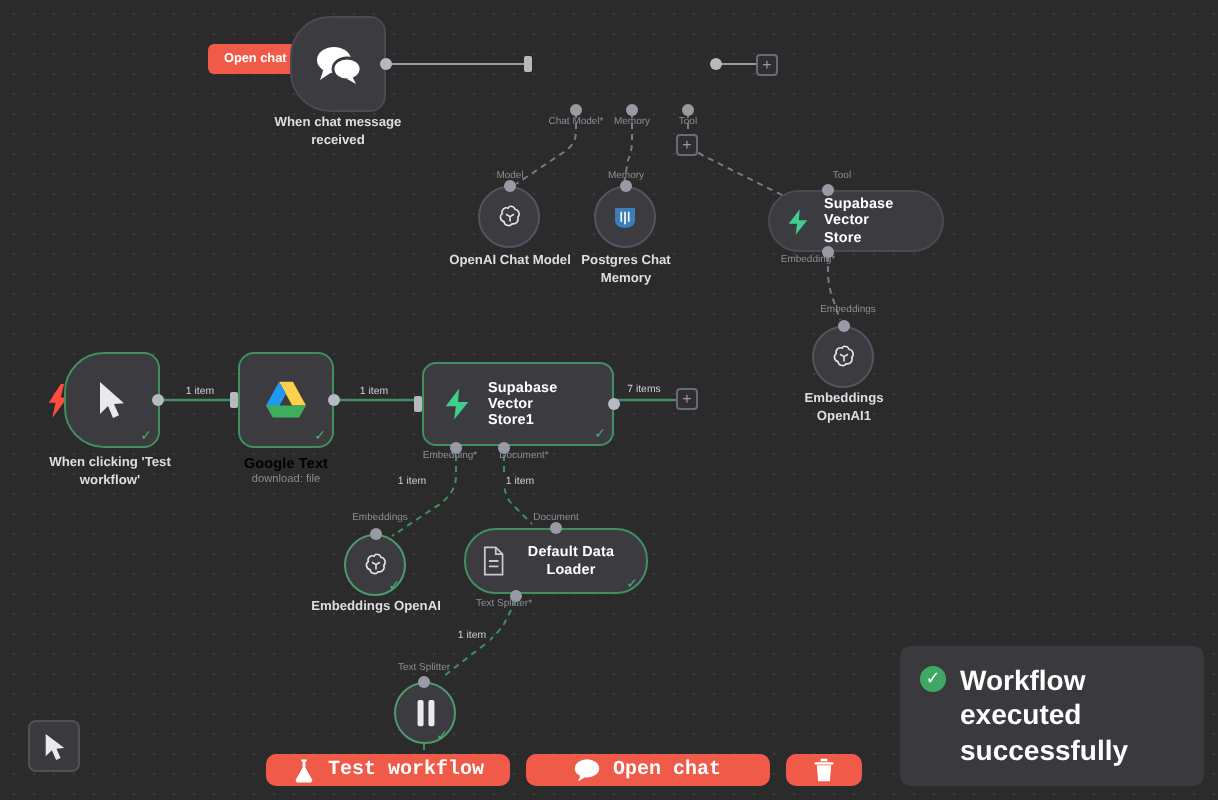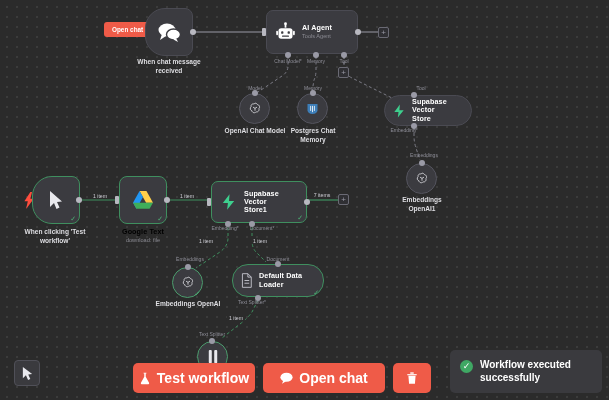--- a/index.html
+++ b/index.html
@@ -89,36 +89,36 @@
     font-size: 6.4px; font-weight: bold; border-radius: 3px;
     padding: 4px 8px;
   }
 
   #bottom-bar {
     position: absolute; left: 133px; bottom: 7px;
     display: flex; gap: 8px; align-items: center;
   }
   .btn {
     background: #ef5b48; color: #fff; border: none; border-radius: 5px;
-    font-family: Liberation Sans, sans-serif;
-    font-size: 14px; font-weight: bold;
+    font-family: Liberation Mono, monospace;
+    font-size: 10px; font-weight: bold;
     display: flex; align-items: center; justify-content: center; gap: 6px;
-    height: 30px; cursor: pointer;
+    height: 16px; cursor: pointer;
   }
   .btn-test { width: 122px; }
   .btn-chat { width: 122px; }
   .btn-del  { width: 38px; }
 
   #toast {
     position: absolute; right: 7px; bottom: 7px;
     background: #3a3a3e; border-radius: 5px;
     width: 152px; padding: 9px 10px;
     display: flex; gap: 7px; align-items: flex-start;
   }
-  #toast .t-text { color: #fff; font-size: 10px; font-weight: bold; line-height: 1.25; }
+  #toast .t-text { color: #fff; font-size: 14px; font-weight: bold; line-height: 1.25; }
   .ok-circle {
     width: 13px; height: 13px; border-radius: 50%; background: #3fa864;
     color: #fff; font-size: 9px; line-height: 13px; text-align: center;
     flex: none; margin-top: 1px;
   }
 
   #cursor-tool {
     position: absolute; left: 14px; bottom: 14px;
     width: 26px; height: 26px; border-radius: 4px;
     background: #3a3a3e; border: 1px solid #505058;
@@ -167,38 +167,20 @@
         <ellipse cx="11" cy="8" rx="8.5" ry="6.5" fill="#fff"></ellipse>
         <path d="M6 12 L4 18 L10 14 Z" fill="#fff"></path>
         <ellipse cx="17.5" cy="12.5" rx="7" ry="5.5" fill="#fff" stroke="#3b3b40" stroke-width="1.4"></ellipse>
         <path d="M20 16 L22 20 L17.5 17.5 Z" fill="#fff"></path>
       </svg>
     </span>
   </div>
   <div class="port" style="left:190px; top:29px;"></div>
   <div class="node-label" style="left:169px; top:58px;">When chat message<br>received</div>
 
-  <div class="node" style="left:266px; top:10px; width:92px; height:44px; padding:0 8px; gap:6px;">
-    <span>
-      <svg class="ic" width="21" height="21" viewBox="0 0 24 24">
-        <rect x="4" y="7" width="16" height="12" rx="3" fill="#fff"></rect>
-        <rect x="11" y="2.5" width="2" height="4" fill="#fff"></rect>
-        <circle cx="12" cy="2" r="1.6" fill="#fff"></circle>
-        <rect x="7" y="10.5" width="2.6" height="3" rx="1" fill="#3b3b40"></rect>
-        <rect x="14.4" y="10.5" width="2.6" height="3" rx="1" fill="#3b3b40"></rect>
-        <rect x="8" y="15.4" width="8" height="1.5" rx=".7" fill="#3b3b40"></rect>
-        <rect x="1.4" y="10" width="2" height="5" rx="1" fill="#fff"></rect>
-        <rect x="20.6" y="10" width="2" height="5" rx="1" fill="#fff"></rect>
-      </svg>
-    </span>
-    <div>
-      <div class="node-title">AI Agent</div>
-      <div class="node-sub">Tools Agent</div>
-    </div>
-  </div>
   <div class="port sq-in" style="left:262px; top:28px;"></div>
   <div class="port" style="left:355px; top:29px;"></div>
   <div class="plus" style="left:378px; top:27px;">+</div>
 
   <div class="port up" style="left:285px; top:52px;"></div>
   <div class="conn-label" style="left:288px; top:58px;">Chat Model*</div>
   <div class="port up" style="left:313px; top:52px;"></div>
   <div class="conn-label" style="left:316px; top:58px;">Memory</div>
   <div class="port up" style="left:341px; top:52px;"></div>
   <div class="conn-label" style="left:344px; top:58px;">Tool</div>
@@ -314,21 +296,21 @@
         <path d="M12 3.2c2 0 3.4 1.3 3.7 2.2 1 .1 2.5.9 3 2.6.5 1.7-.3 3-.9 3.5.4.9.5 2.5-.7 3.8-1.2 1.3-2.7 1.2-3.5 1-.6.8-2 1.7-3.7 1.2-1.7-.5-2.3-1.9-2.4-2.8-.9-.2-2.3-1-2.6-2.7-.3-1.7.6-2.9 1.3-3.3-.3-.9-.3-2.5 1-3.6 1.3-1.1 2.7-.8 3.5-.5.4-.7 1.1-1.4 1.3-1.4z"></path>
         <path d="M9 9.2l3 1.8 3-1.8M12 11v3.6"></path>
       </svg>
     </span>
     <span class="check" style="right:2px;bottom:0;">✓</span>
   </div>
   <div class="conn-label" style="left:190px; top:256px;">Embeddings</div>
   <div class="port up" style="left:185px; top:264px;"></div>
   <div class="node-label" style="left:188px; top:300px;">Embeddings OpenAI</div>
 
-  <div class="node pill ok" style="left:232px; top:264px; width:92px; height:33px;">
+  <div class="node pill ok" style="left:232px; top:264px; width:92px; height:33px;text-align:center;">
     <span>
       <svg class="ic" width="13" height="15" viewBox="0 0 18 22" fill="none" stroke="#c9c9d2" stroke-width="1.3">
         <path d="M3 1h8l5 5v15H3z"></path>
         <path d="M11 1v5h5M6 11h7M6 15h7"></path>
       </svg>
     </span>
     <div class="node-title">Default Data Loader</div>
     <span class="check" style="right:4px;bottom:0;">✓</span>
   </div>
   <div class="conn-label" style="left:278px; top:256px;">Document</div>

